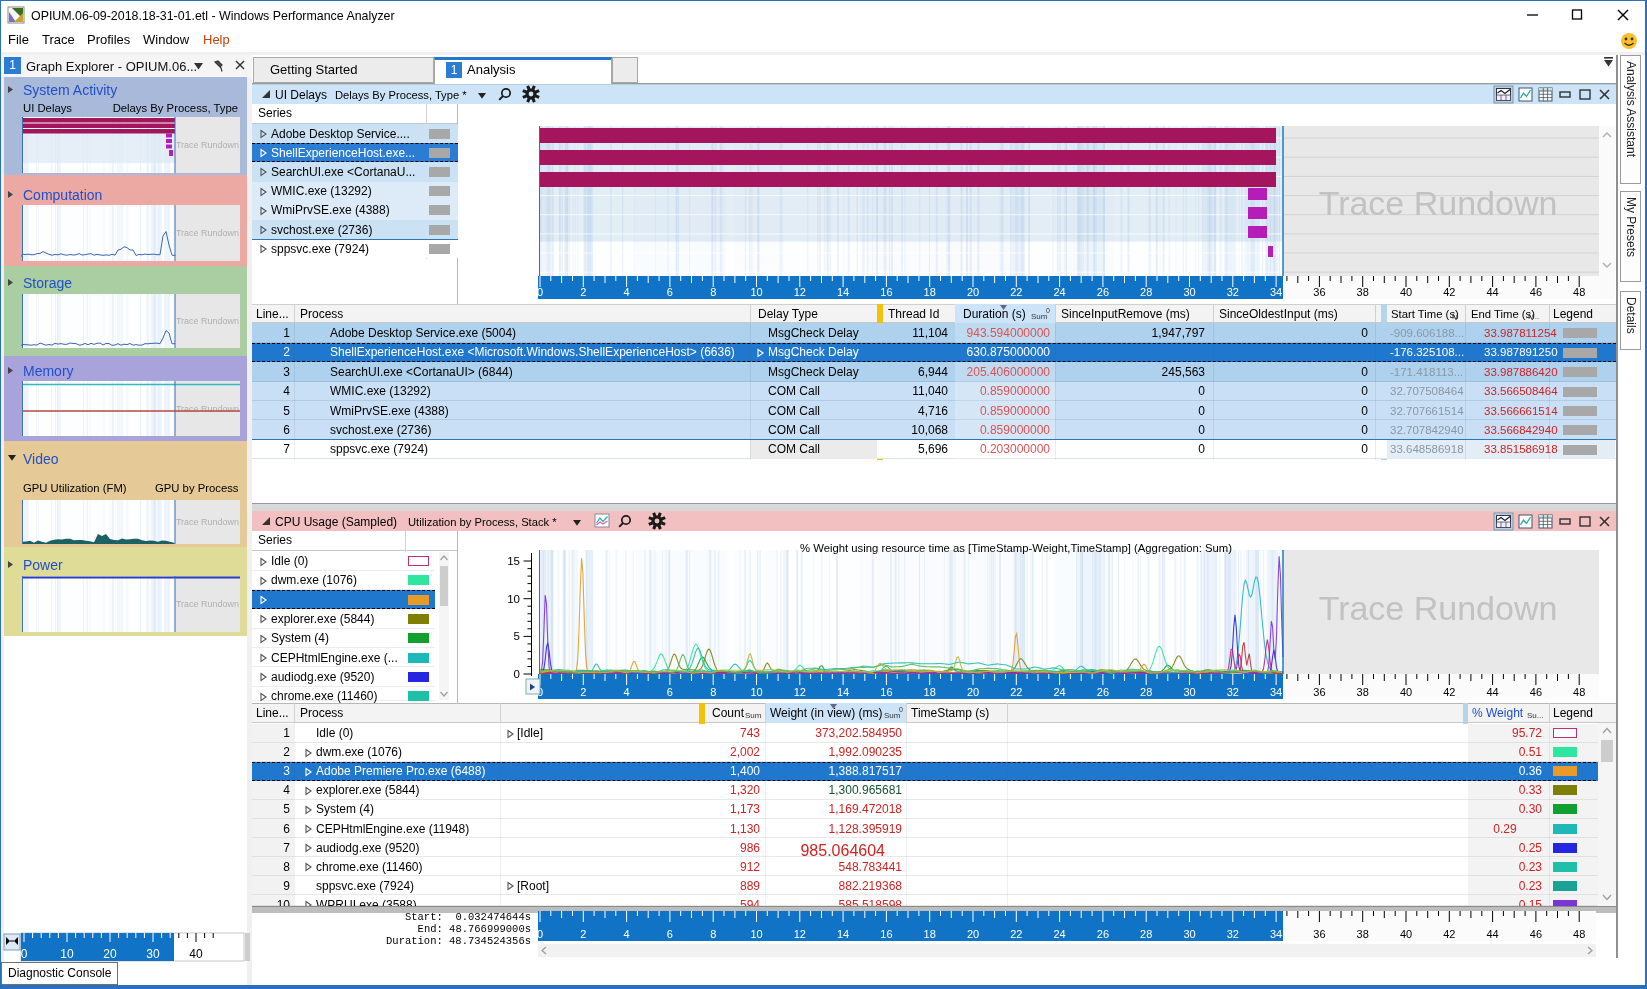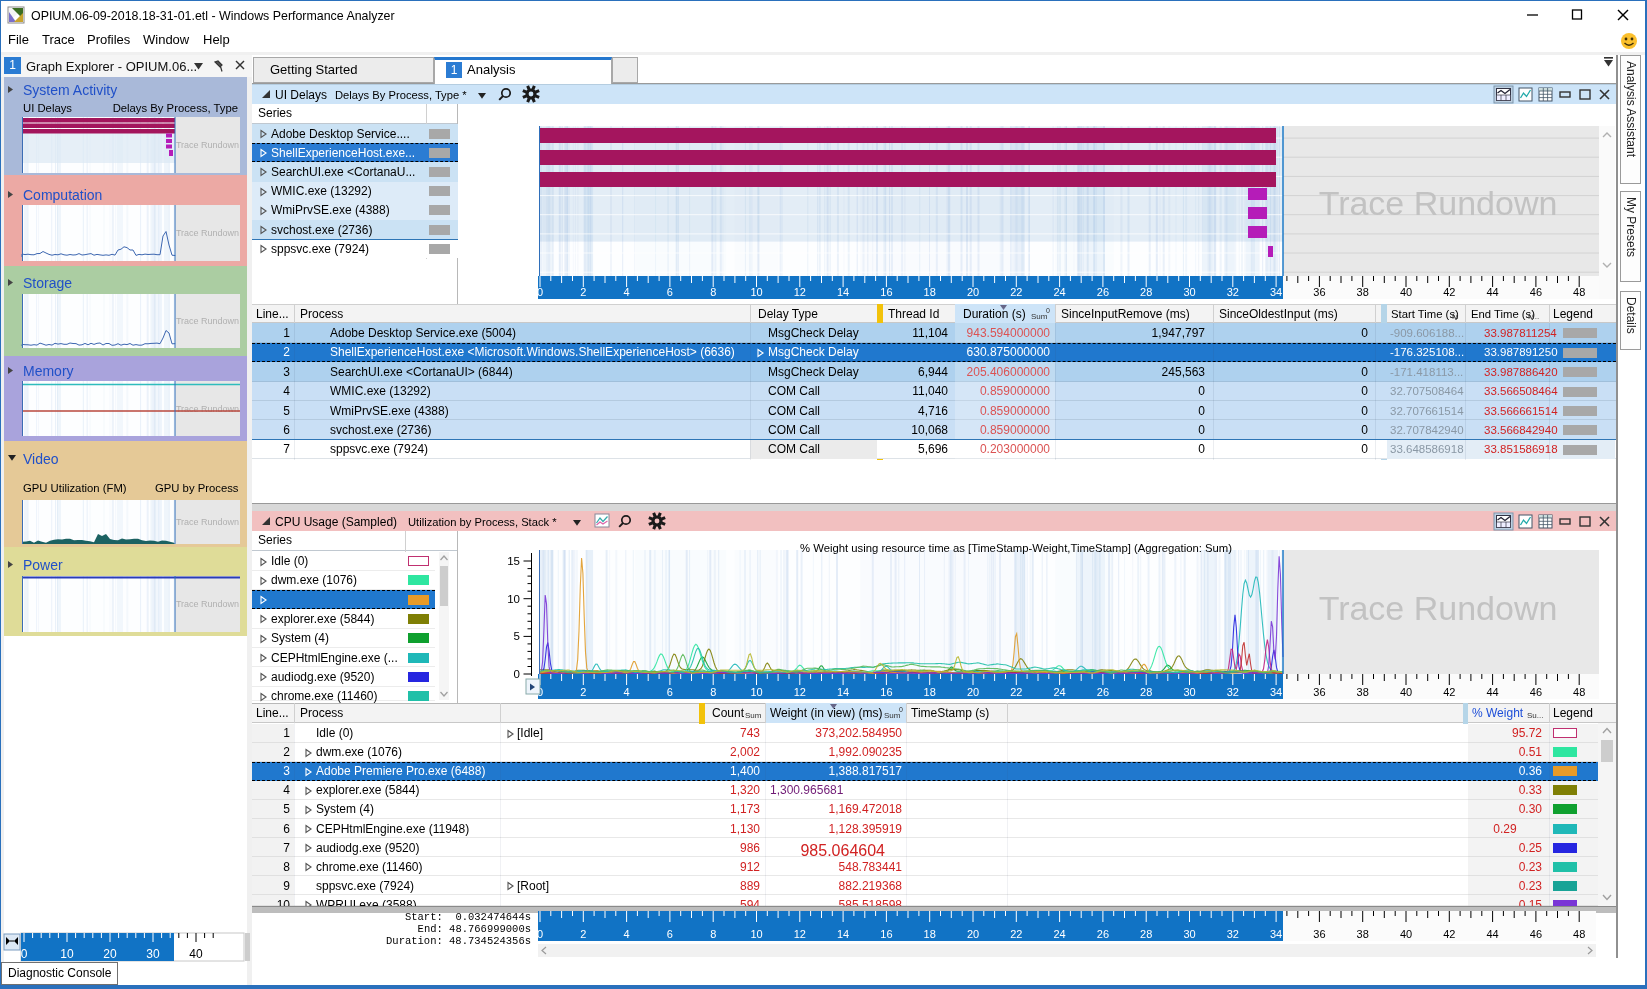--- a/index.html
+++ b/index.html
@@ -21,21 +21,21 @@
 <svg class="a" style="left:1500;top:0" width="147" height="30" viewBox="0 0 147 30">
     <line x1="27" y1="15" x2="38" y2="15" stroke="#000" stroke-width="1.3"></line>
     <rect x="72.5" y="10" width="9" height="9" fill="none" stroke="#000" stroke-width="1.3"></rect>
     <line x1="118" y1="10" x2="128" y2="20" stroke="#000" stroke-width="1.4"></line>
     <line x1="128" y1="10" x2="118" y2="20" stroke="#000" stroke-width="1.4"></line>
   </svg>
 <div class="a t" style="left:8px;top:33px;font-size:13px;color:#000;">File</div>
 <div class="a t" style="left:42px;top:33px;font-size:13px;color:#000;">Trace</div>
 <div class="a t" style="left:87px;top:33px;font-size:13px;color:#000;">Profiles</div>
 <div class="a t" style="left:143px;top:33px;font-size:13px;color:#000;">Window</div>
-<div class="a t" style="left:203px;top:33px;font-size:13px;color:#000000;">Help</div>
+<div class="a t" style="left:203px;top:33px;font-size:13px;color:#c2410c;">Help</div>
 <svg class="a" style="left:1618;top:31" width="24" height="22" viewBox="0 0 24 22">
     <circle cx="11" cy="10" r="8" fill="#fbc02d"></circle>
     <circle cx="8" cy="8" r="1.4" fill="#40300a"></circle>
     <circle cx="14" cy="8" r="1.4" fill="#40300a"></circle>
     <path d="M 6.5 12 Q 11 16.5 15.5 12" fill="none" stroke="#40300a" stroke-width="1.4"></path>
   </svg>
 <div class="a" style="left:1px;top:52px;width:1644px;height:3px;background:#f0f0f0"></div>
 <div class="a" style="left:1px;top:55px;width:251px;height:930px;background:#f0f0f0"></div>
 <div class="a" style="left:1px;top:55px;width:251px;height:22px;background:#f5f5f5"></div>
 <div class="a" style="left:4px;top:57px;width:17px;height:17px;background:#2b7cd3;color:#fff;font-size:12px;text-align:center;line-height:17px">1</div>
@@ -1325,21 +1325,21 @@
 <div class="a" style="left:1553px;top:766.2px;width:24px;height:10px;background:#e89b28"></div>
 <div class="a" style="left:252px;top:780.8px;width:1364px;height:19.1px;background:#fff;border-bottom:1px solid #e8e8e8;;overflow:hidden"></div>
 <div class="a" style="left:252px;top:780.8px;width:42px;height:19.1px;background:#f2f2f2;border-bottom:1px solid #e0e0e0"></div>
 <div class="a" style="left:1468px;top:780.8px;width:147px;height:19.1px;background:#f3f3f3;border-bottom:1px solid #e0e0e0"></div>
 <div class="a t" style="left:252px;top:784.3px;font-size:12px;color:#000;width:38px;text-align:right">4</div>
 <svg class="a" style="left:305px;top:786.8px" width="8" height="8" viewBox="0 0 8 8">
     <polygon points="1,0.5 6.04,4.0 1,7.5" fill="none" stroke="#555" stroke-width="1.1"></polygon>
   </svg>
 <div class="a t" style="left:316px;top:784.3px;font-size:12px;color:#000;">explorer.exe (5844)</div>
 <div class="a t" style="left:705px;top:784.3px;font-size:12px;color:#d12222;width:55px;text-align:right">1,320</div>
-<div class="a t" style="left:770px;top:784.3px;font-size:12px;color:#701a75;width:132px;">1,300.965681</div>
+<div class="a t" style="left:770px;top:784.3px;font-size:12px;color:#14532d;width:132px;text-align:right">1,300.965681</div>
 <div class="a t" style="left:1468px;top:784.3px;font-size:12px;color:#d12222;width:74px;text-align:right">0.33</div>
 <div class="a" style="left:1553px;top:785.3px;width:24px;height:10px;background:#7f7f05"></div>
 <div class="a" style="left:252px;top:799.9px;width:1364px;height:19.1px;background:#fff;border-bottom:1px solid #e8e8e8;;overflow:hidden"></div>
 <div class="a" style="left:252px;top:799.9px;width:42px;height:19.1px;background:#f2f2f2;border-bottom:1px solid #e0e0e0"></div>
 <div class="a" style="left:1468px;top:799.9px;width:147px;height:19.1px;background:#f3f3f3;border-bottom:1px solid #e0e0e0"></div>
 <div class="a t" style="left:252px;top:803.4px;font-size:12px;color:#000;width:38px;text-align:right">5</div>
 <svg class="a" style="left:305px;top:805.9px" width="8" height="8" viewBox="0 0 8 8">
     <polygon points="1,0.5 6.04,4.0 1,7.5" fill="none" stroke="#555" stroke-width="1.1"></polygon>
   </svg>
 <div class="a t" style="left:316px;top:803.4px;font-size:12px;color:#000;">System (4)</div>

